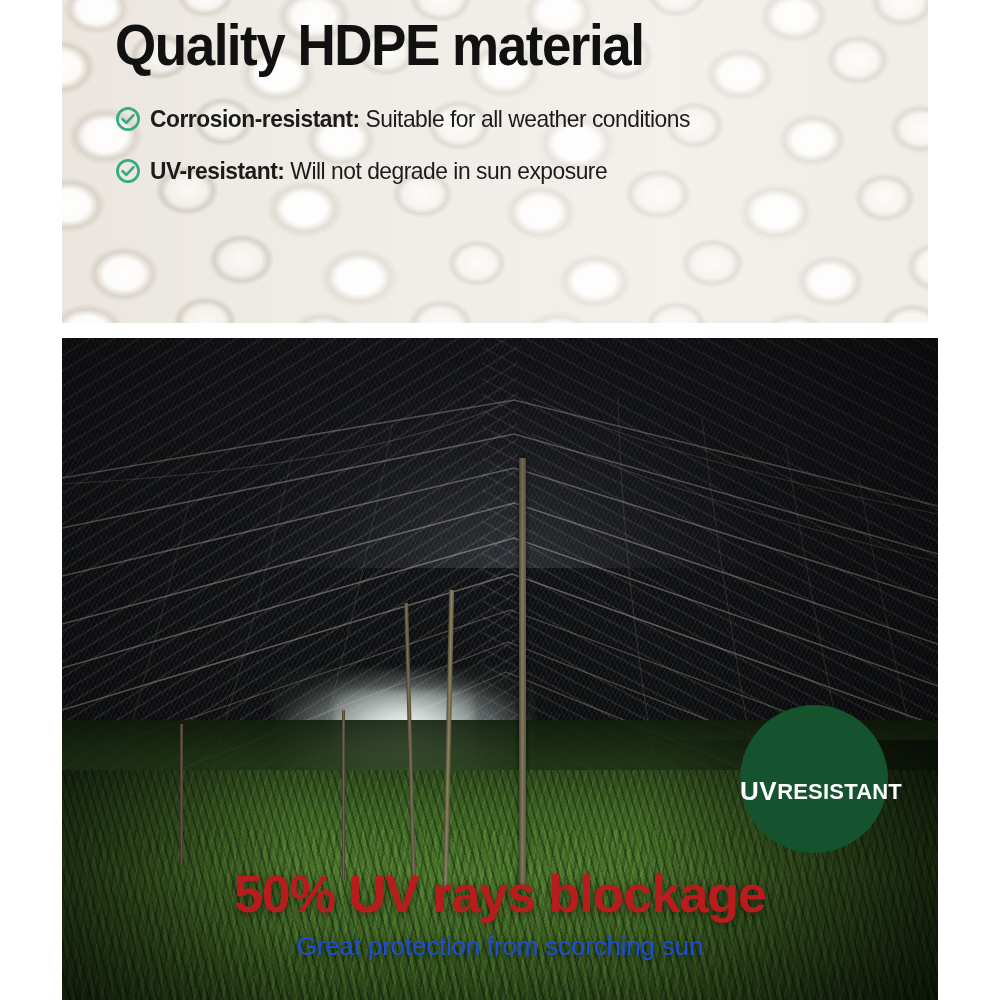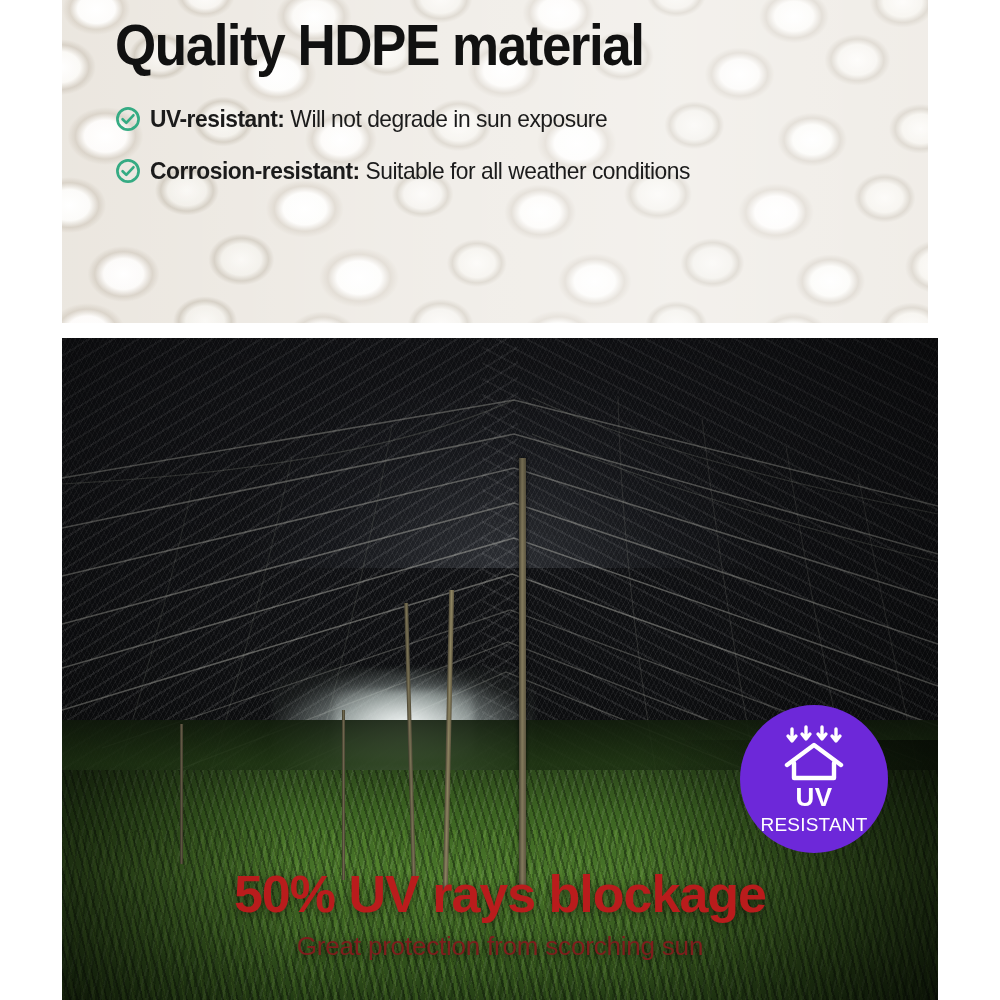--- a/index.html
+++ b/index.html
@@ -308,45 +308,45 @@
   }
 
   
   .uv-badge {
     position: absolute;
     left: 740px;
     top: 705px;
     width: 148px;
     height: 148px;
     border-radius: 50%;
-    background: #6d28d9;
+    background: #14532d;
     display: flex;
-    flex-direction: column;
+    flex-direction: row;
     align-items: center;
     justify-content: flex-start;
     padding-top: 20px;
     box-sizing: border-box;
   }
   .uv-house {
     width: 74px;
     height: 56px;
     display: block;
   }
   .uv-line1 {
     color: #ffffff;
     font-size: 26px;
     font-weight: 700;
     letter-spacing: 0.5px;
     line-height: 1;
     margin-top: 3px;
   }
   .uv-line2 {
     color: #ffffff;
-    font-size: 19px;
-    font-weight: 400;
+    font-size: 22px;
+    font-weight: 700;
     letter-spacing: 0.2px;
     line-height: 1;
     margin-top: 5px;
   }
 
   
   .overlay-title {
     position: absolute;
     left: 0;
     right: 0;
@@ -358,21 +358,21 @@
     letter-spacing: -1px;
     line-height: 1;
     text-shadow: 0 2px 8px rgba(0,0,0,0.45);
   }
   .overlay-sub {
     position: absolute;
     left: 0;
     right: 0;
     top: 933px;
     text-align: center;
-    color: #7f1d1d;
+    color: #1d4ed8;
     font-size: 26px;
     font-weight: 400;
     letter-spacing: -0.2px;
     line-height: 1;
     text-shadow: 0 2px 7px rgba(0,0,0,0.55);
   }
 </style>
 </head>
 <body>
 
@@ -380,43 +380,43 @@
 
   <div class="top-panel">
     <div class="pellet-bg"></div>
     <div class="pellet-veil"></div>
 
     <div class="top-content">
       <div class="headline">Quality HDPE material</div>
 
       <div class="bullets">
 
+
+        <div class="bullet-row">
+          <svg class="check-icon" viewBox="0 0 26 26">
+            <circle cx="13" cy="13" r="10.6" fill="none" stroke="#35ab83" stroke-width="2.7"></circle>
+            <path d="M7.6 13.3 L11.3 16.9 L18.4 9.3" fill="none" stroke="#35ab83" stroke-width="2.7" stroke-linecap="round" stroke-linejoin="round"></path>
+          </svg>
+          <div class="bullet-text">
+            <span class="lbl">Corrosion-resistant: </span>
+            <span class="dsc">Suitable for all weather conditions</span>
+          </div>
+        </div>
 
         <div class="bullet-row">
           <svg class="check-icon" viewBox="0 0 26 26">
             <circle cx="13" cy="13" r="10.6" fill="none" stroke="#35ab83" stroke-width="2.7"></circle>
             <path d="M7.6 13.3 L11.3 16.9 L18.4 9.3" fill="none" stroke="#35ab83" stroke-width="2.7" stroke-linecap="round" stroke-linejoin="round"></path>
           </svg>
           <div class="bullet-text">
             <span class="lbl">UV-resistant: </span>
             <span class="dsc">Will not degrade in sun exposure</span>
           </div>
         </div>
 
-        <div class="bullet-row">
-          <svg class="check-icon" viewBox="0 0 26 26">
-            <circle cx="13" cy="13" r="10.6" fill="none" stroke="#35ab83" stroke-width="2.7"></circle>
-            <path d="M7.6 13.3 L11.3 16.9 L18.4 9.3" fill="none" stroke="#35ab83" stroke-width="2.7" stroke-linecap="round" stroke-linejoin="round"></path>
-          </svg>
-          <div class="bullet-text">
-            <span class="lbl">Corrosion-resistant: </span>
-            <span class="dsc">Suitable for all weather conditions</span>
-          </div>
-        </div>
-
 
       </div>
     </div>
   </div>
 
   <div class="bottom-panel">
     <div class="roof"></div>
     <div class="roof-left"></div>
     <div class="roof-right"></div>
     <div class="ridge-glow"></div>

